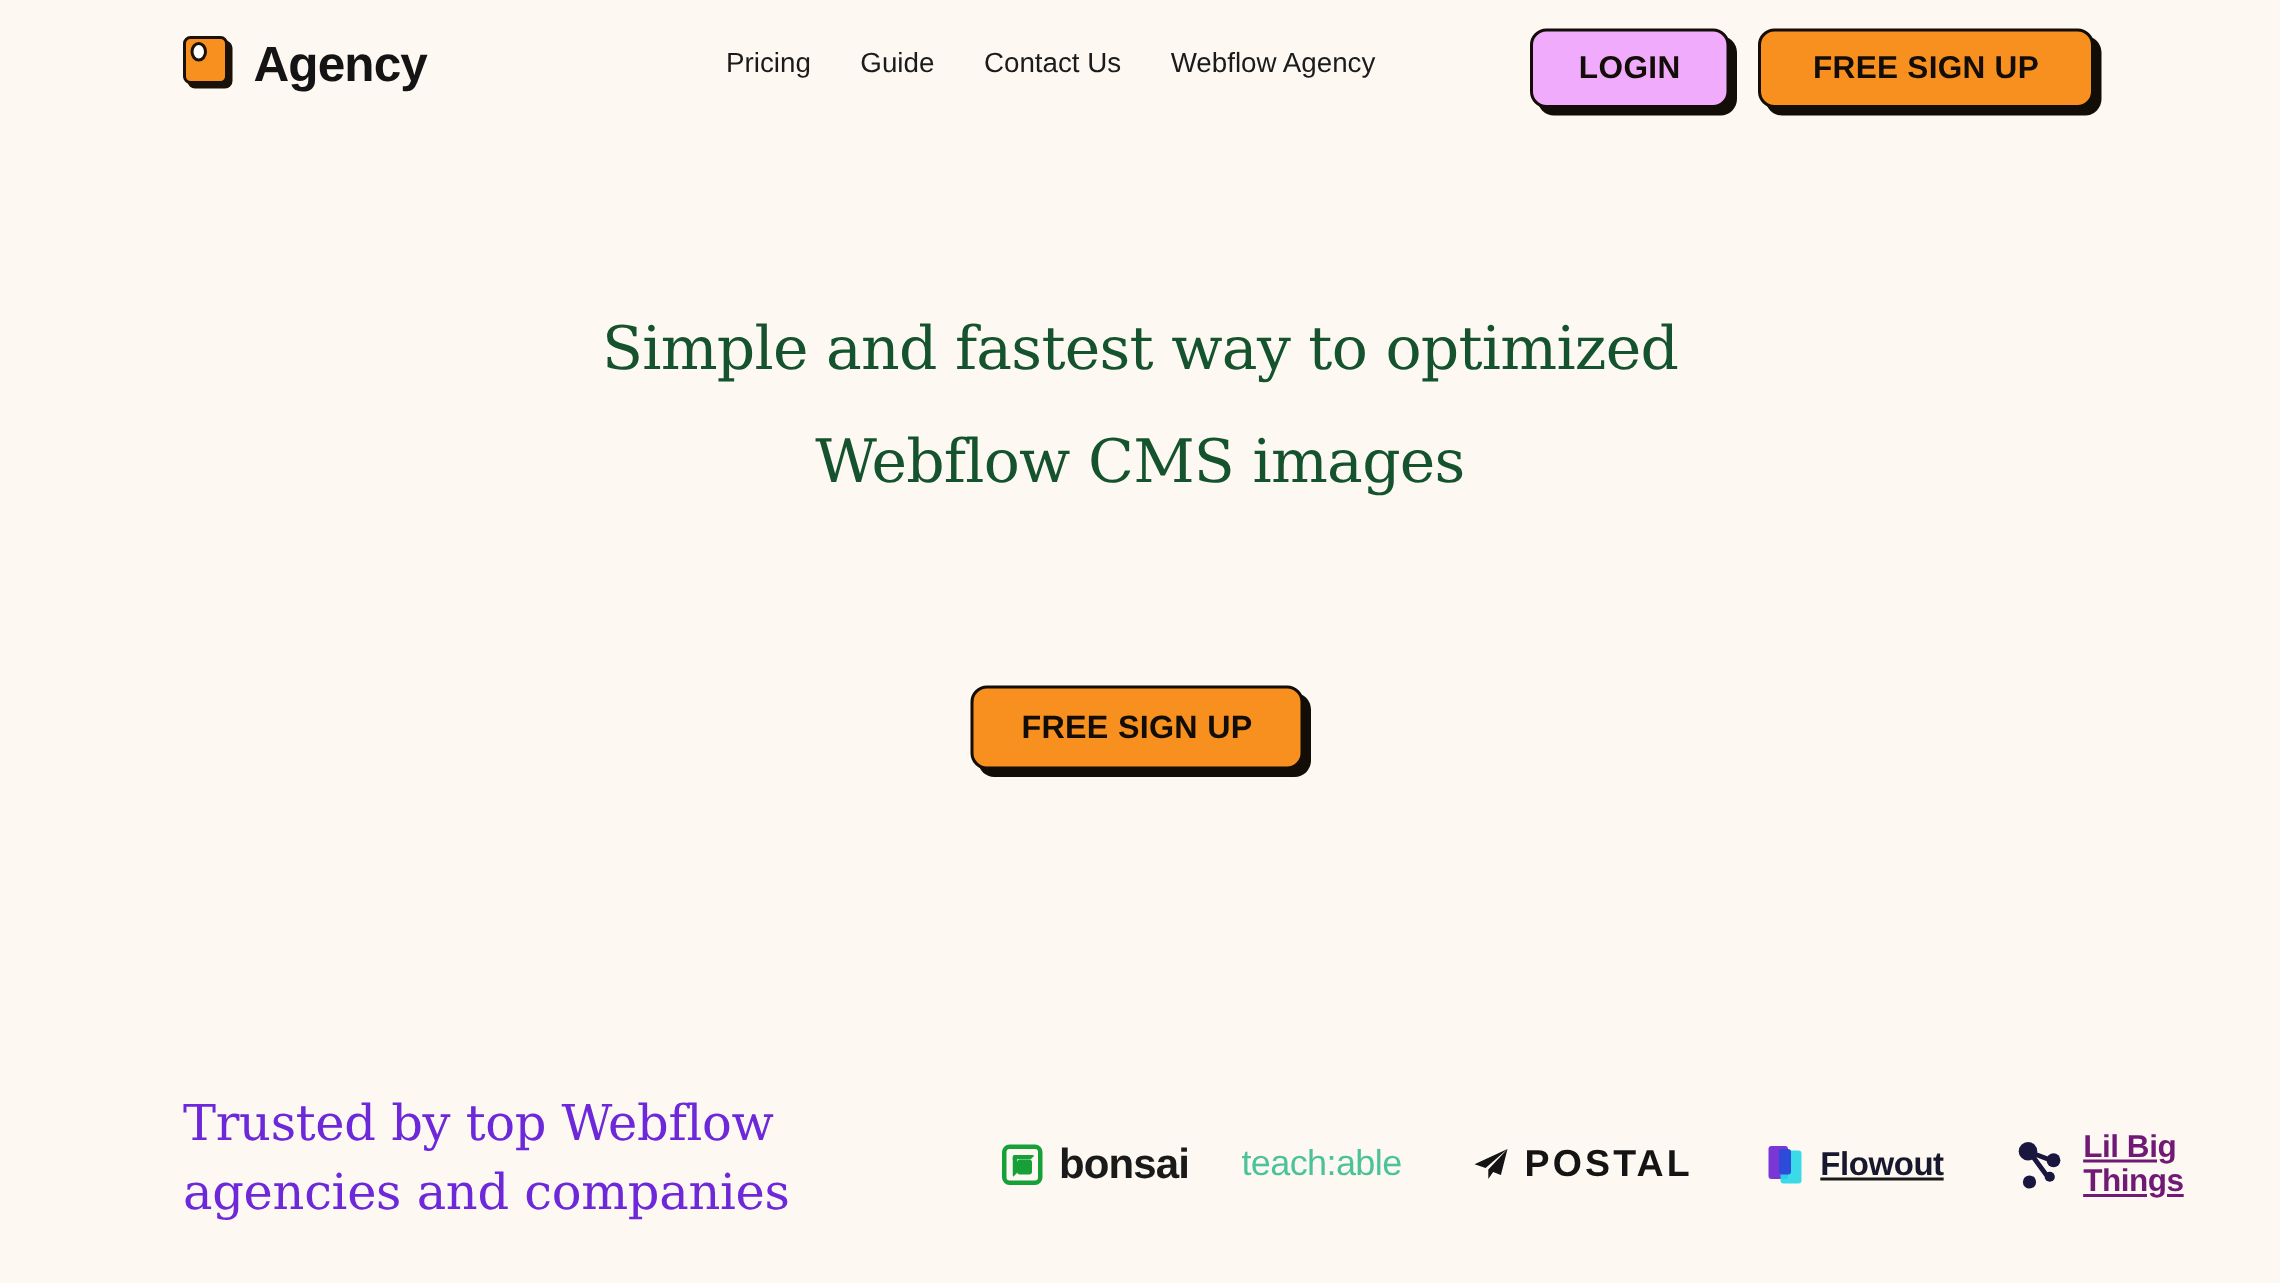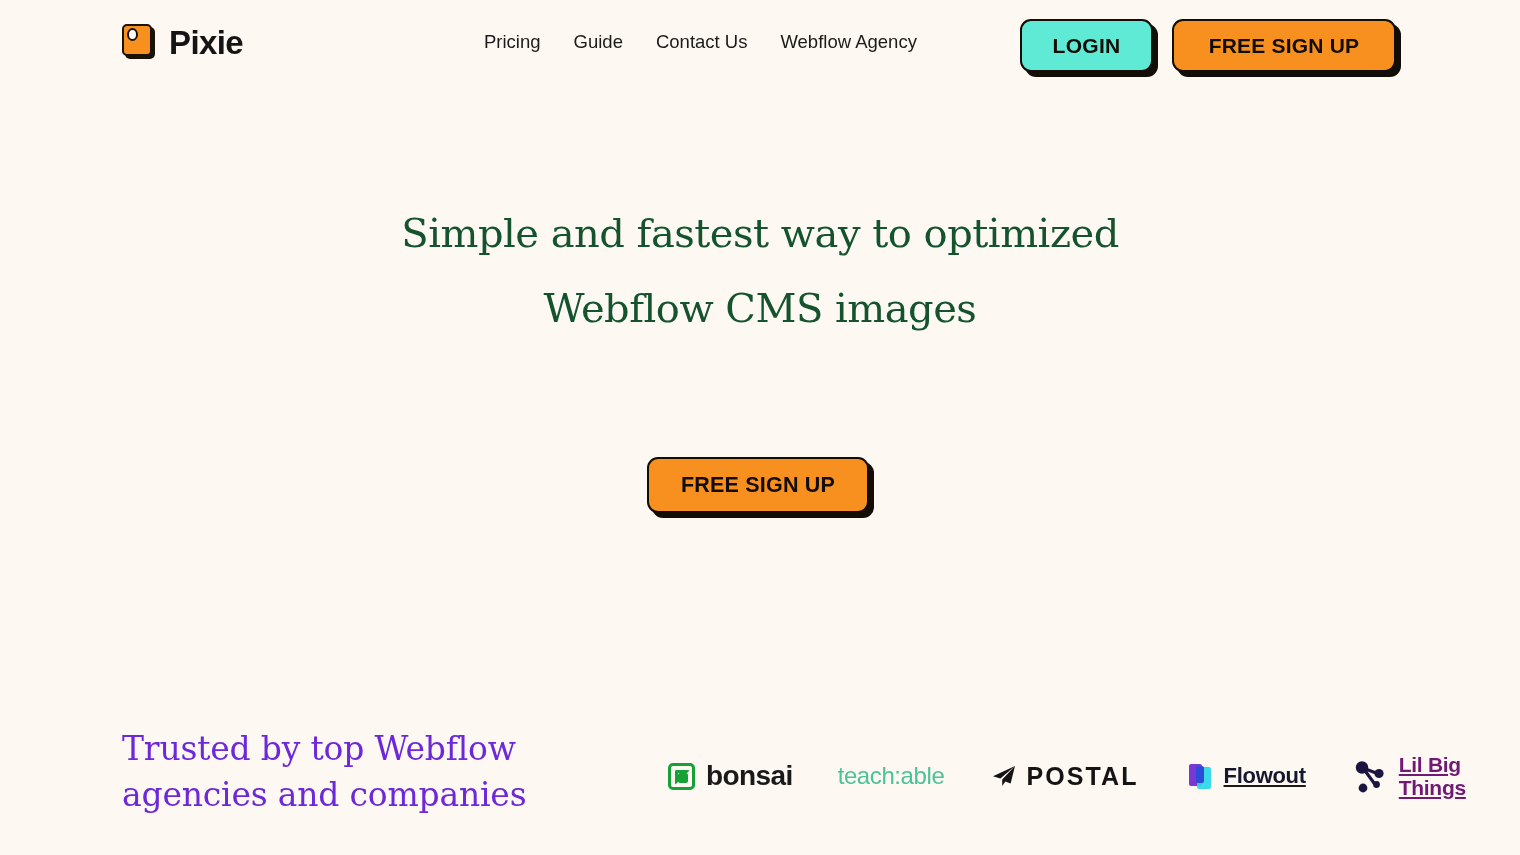--- a/index.html
+++ b/index.html
@@ -112,21 +112,21 @@
     color: #120D06;
     font-family: "Liberation Sans", sans-serif;
   }
 
   .btn-login {
     position: absolute;
     left: 1020px;
     top: 19px;
     width: 133px;
     height: 53px;
-    background: #5eead4;
+    background: #f0abfc;
     font-size: 21px;
     letter-spacing: 0.3px;
   }
 
   .btn-signup-top {
     position: absolute;
     left: 1172px;
     top: 19px;
     width: 224px;
     height: 53px;
@@ -206,21 +206,21 @@
     gap: 0;
   }
 
   .logo-item {
     display: flex;
     align-items: center;
     flex: none;
   }
 
   
-  .logo-bonsai { gap: 11px; margin-right: 45px; text-align: center; }
+  .logo-bonsai { gap: 11px; margin-right: 35px; text-align: center; }
   .bonsai-mark {
     width: 27px; height: 27px;
     border: 3px solid #18A038;
     border-radius: 5px;
     position: relative;
     flex: none;
   }
   .bonsai-mark::after {
     content: "";
     position: absolute;
@@ -321,21 +321,21 @@
 <body>
 
 <header class="header">
 
   <a class="brand" href="#">
     <span class="brand-mark">
       <span class="mark-shadow"></span>
       <span class="mark-face"></span>
       <span class="mark-dot"></span>
     </span>
-    <span class="brand-name">Pixie</span>
+    <span class="brand-name">Agency</span>
   </a>
 
   <nav class="nav">
     <a class="nav-link" href="#">Pricing</a>
     <a class="nav-link" href="#">Guide</a>
     <a class="nav-link" href="#">Contact Us</a>
     <a class="nav-link" href="#">Webflow Agency</a>
   </nav>
 
   <a class="btn btn-login" href="#">LOGIN</a>

